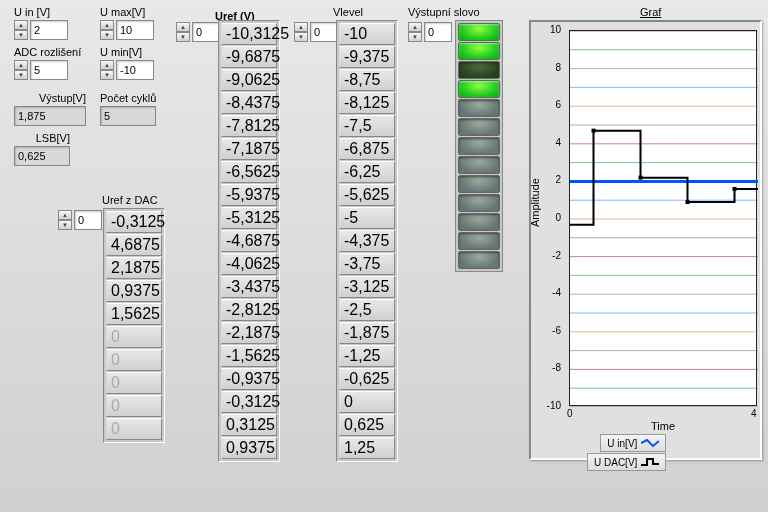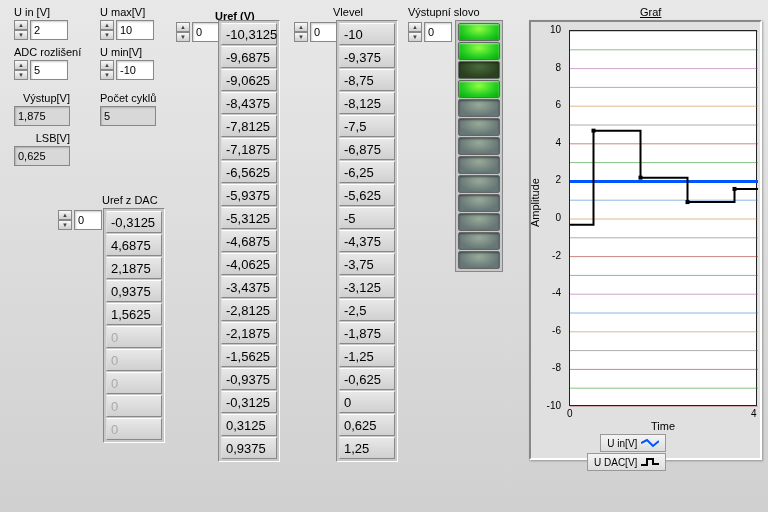--- a/index.html
+++ b/index.html
@@ -56,21 +56,21 @@
       display: flex; flex-direction: column;
       gap: 1px;
     }
     .array-cell {
       width: 56px; height: 22px;
       background: linear-gradient(#e8e8e8, #d0d0d0);
       border: 1px solid #888;
       border-top-color: #fff;
       border-left-color: #ddd;
       padding: 1px 4px;
-      font-size: 13px;
+      font-size: 16px;
       display: flex; align-items: center;
     }
     .array-cell.empty { color: #aaa; }
     .led-col {
       background: #c8c8c8;
       border: 1px solid #888;
       padding: 2px;
       display: flex; flex-direction: column;
       gap: 1px;
     }
@@ -154,21 +154,21 @@
     <div class="spinner">
         <div class="spinner-btn">▲</div>
         <div class="spinner-btn">▼</div>
       </div>
     <input class="num-input" value="-10" style="">
   </div>
 </div>
 
 <div class="field-group" style="left:14px; top:92px;text-align:right;">
   <div class="label">Výstup[V]</div>
-  <div class="readout" style="width:56px">1,875</div>
+  <div class="readout" style="width:72px">1,875</div>
 </div>
 <div class="field-group" style="left:100px; top:92px;">
   <div class="label">Počet cyklů</div>
   <div class="readout" style="width:56px">5</div>
 </div>
 <div class="field-group" style="left:14px; top:132px;text-align:right;">
   <div class="label">LSB[V]</div>
   <div class="readout" style="width:56px">0,625</div>
 </div>
 

